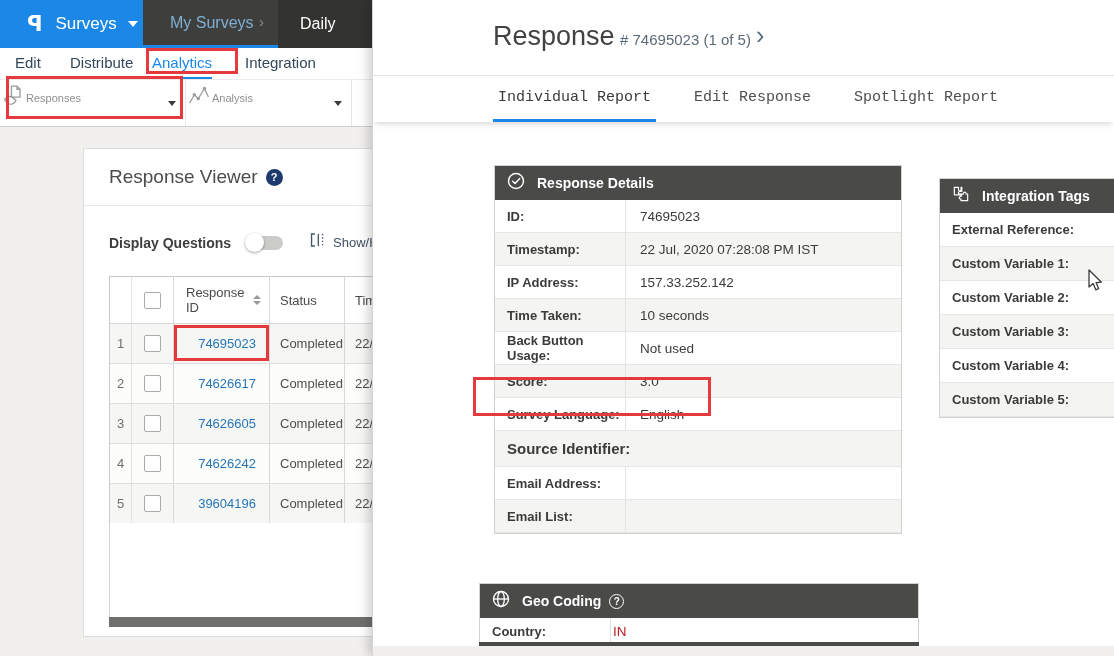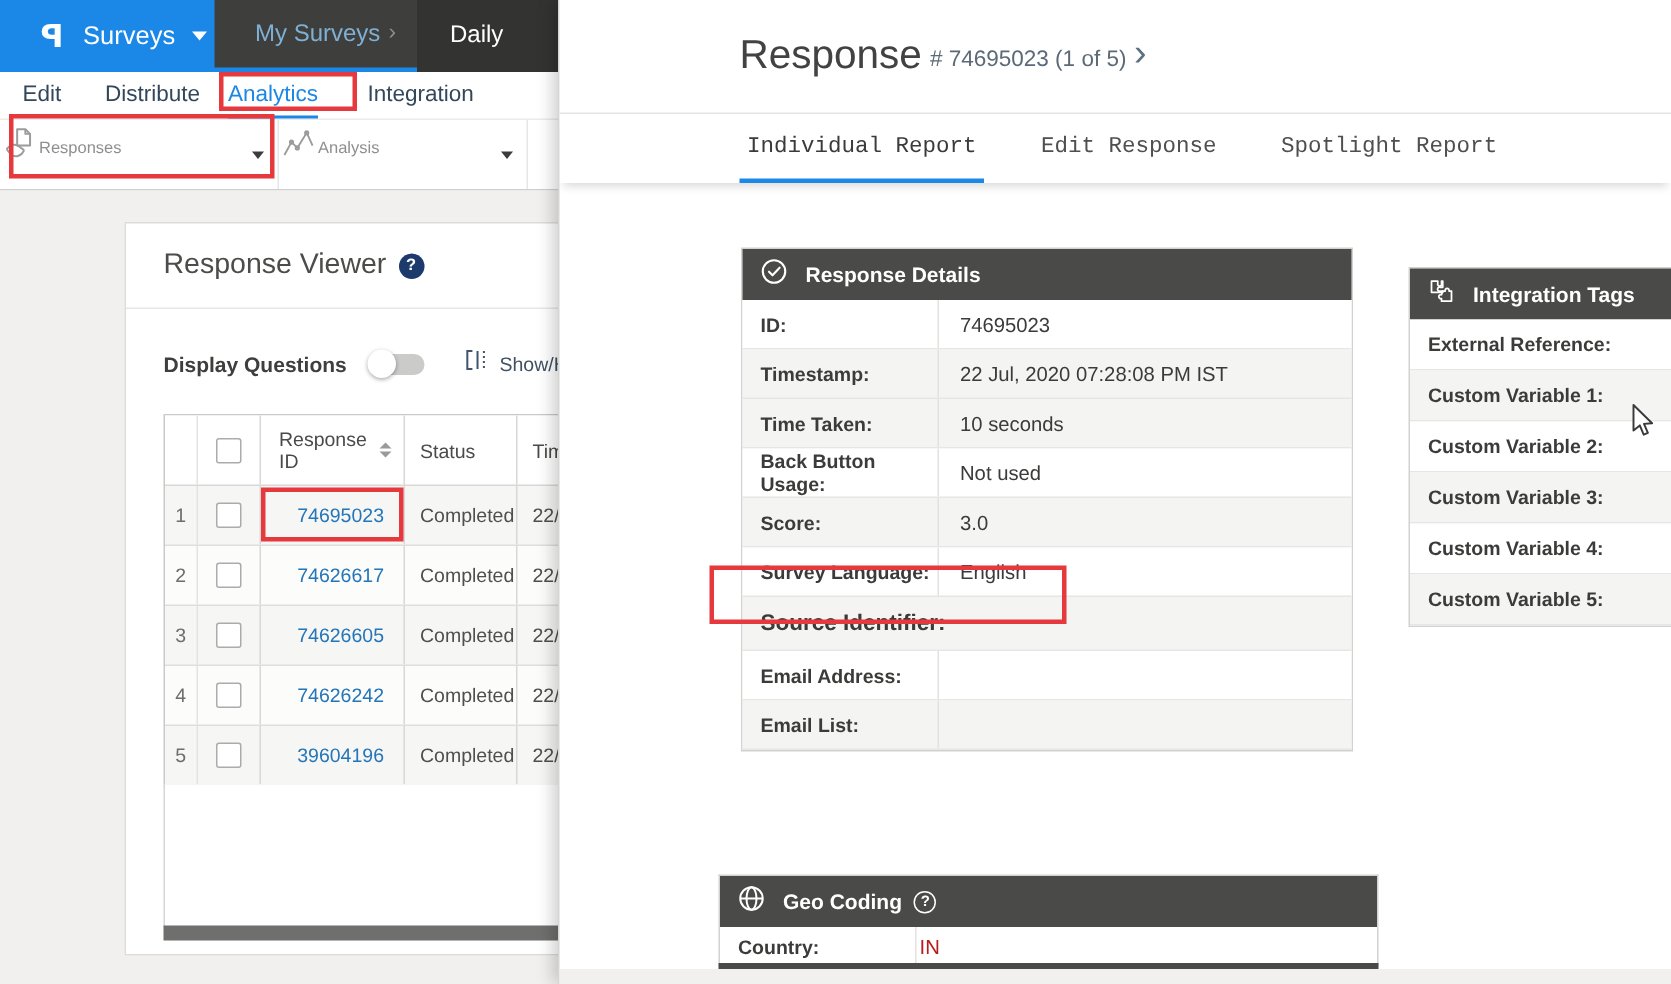--- a/index.html
+++ b/index.html
@@ -302,20 +302,24 @@
         <span class="hdr-title">Response Details</span>
       </div>
       <div class="drow">
           <div class="dlabel">ID:</div>
           <div class="dvalue">74695023</div>
         </div>
       <div class="drow alt">
           <div class="dlabel">Timestamp:</div>
           <div class="dvalue">22 Jul, 2020 07:28:08 PM IST</div>
         </div>
+      <div class="drow">
+          <div class="dlabel">IP Address:</div>
+          <div class="dvalue">157.33.252.142</div>
+        </div>
       <div class="drow alt">
           <div class="dlabel">Time Taken:</div>
           <div class="dvalue">10 seconds</div>
         </div>
       <div class="drow">
           <div class="dlabel">Back Button Usage:</div>
           <div class="dvalue">Not used</div>
         </div>
       <div class="drow alt">
           <div class="dlabel">Score:</div>

